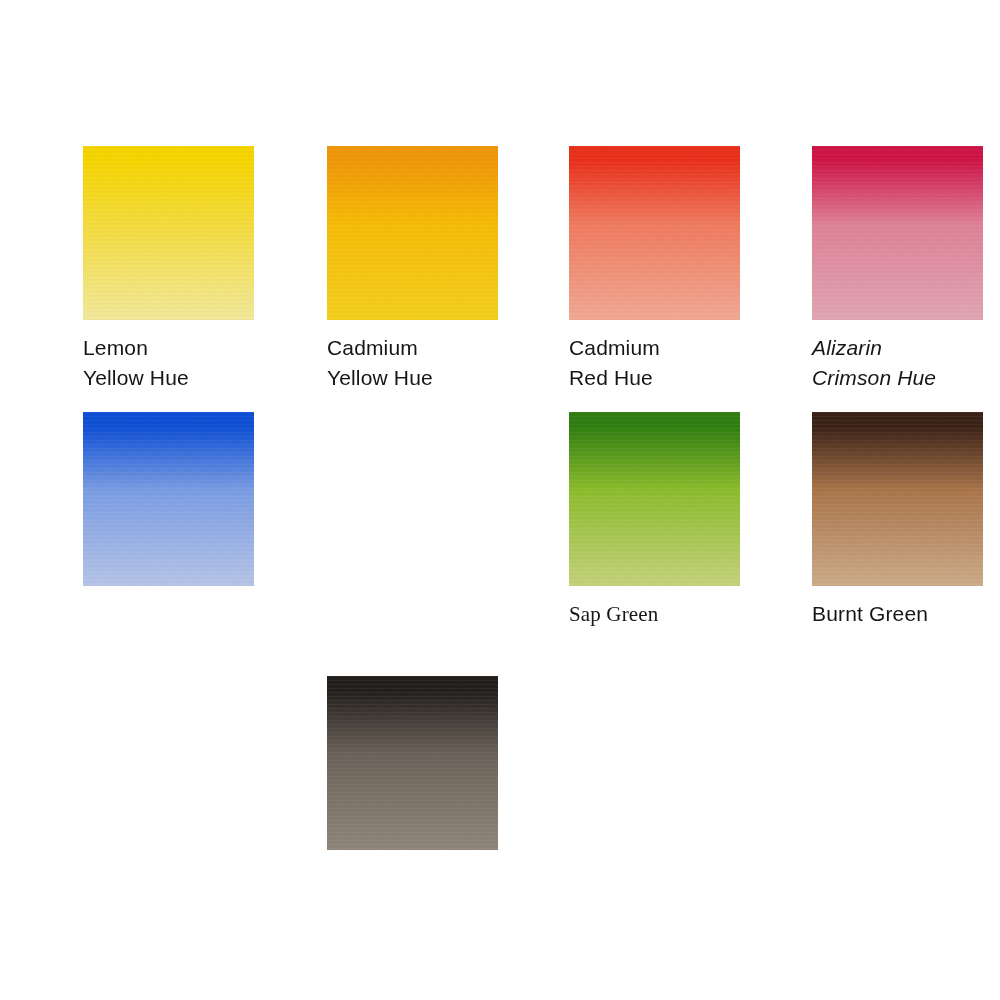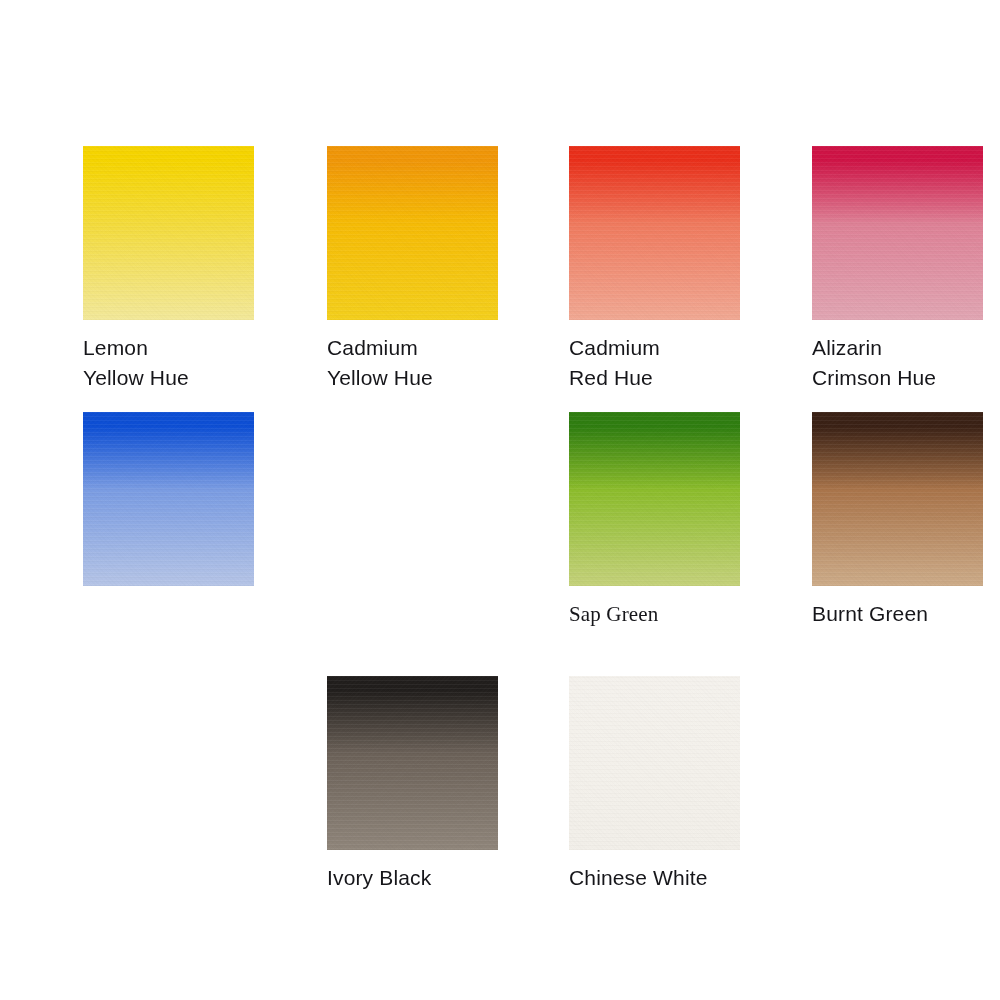--- a/index.html
+++ b/index.html
@@ -106,21 +106,21 @@
     </div>
     <div class="swatch-cell" style="left: 533px; top: 146px;">
       <div class="swatch-chip">
         <div class="swatch-paint" style="background: linear-gradient(rgb(232, 47, 26) 0%, rgb(232, 47, 26) 8%, rgb(239, 122, 94) 45%, rgb(240, 168, 147) 100%);"></div>
         <div class="swatch-texture"></div>
         <div class="swatch-weave"></div>
       </div>
       <div class="swatch-label">Cadmium
 Red Hue</div>
     </div>
-    <div class="swatch-cell" style="left: 776px; top: 146px;">
+    <div class="swatch-cell" style="left: 776px; top: 146px; font-style: italic;">
       <div class="swatch-chip">
         <div class="swatch-paint" style="background: linear-gradient(rgb(206, 19, 69) 0%, rgb(206, 19, 69) 8%, rgb(221, 129, 150) 45%, rgb(224, 165, 178) 100%);"></div>
         <div class="swatch-texture"></div>
         <div class="swatch-weave"></div>
       </div>
       <div class="swatch-label">Alizarin
 Crimson Hue</div>
     </div>
     <div class="swatch-cell" style="left: 47px; top: 412px;">
       <div class="swatch-chip">
@@ -144,23 +144,14 @@
         <div class="swatch-weave"></div>
       </div>
       <div class="swatch-label">Burnt Green</div>
     </div>
     <div class="swatch-cell" style="left: 291px; top: 676px;">
       <div class="swatch-chip">
         <div class="swatch-paint" style="background: linear-gradient(rgb(33, 30, 28) 0%, rgb(33, 30, 28) 8%, rgb(107, 97, 88) 45%, rgb(143, 133, 122) 100%);"></div>
         <div class="swatch-texture"></div>
         <div class="swatch-weave"></div>
       </div>
-      <div class="swatch-label">Ivory Black</div>
-    </div>
-    <div class="swatch-cell" style="left: 533px; top: 676px;">
-      <div class="swatch-chip">
-        <div class="swatch-paint" style="background: linear-gradient(rgb(244, 241, 236) 0%, rgb(243, 240, 234) 55%, rgb(241, 238, 232) 100%);"></div>
-        <div class="swatch-texture"></div>
-        <div class="swatch-weave"></div>
-      </div>
-      <div class="swatch-label">Chinese White</div>
     </div>
   </div>
 
 </body></html>

